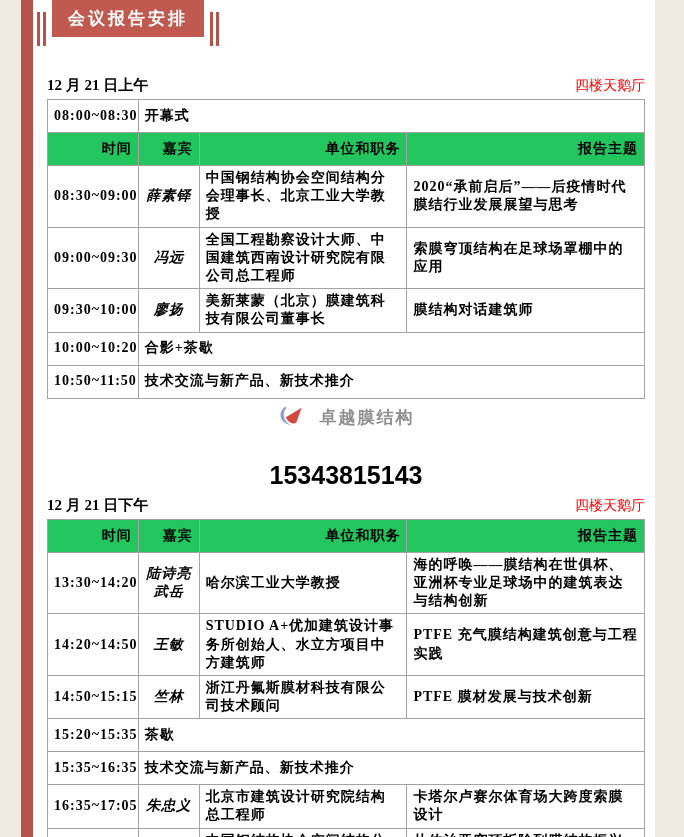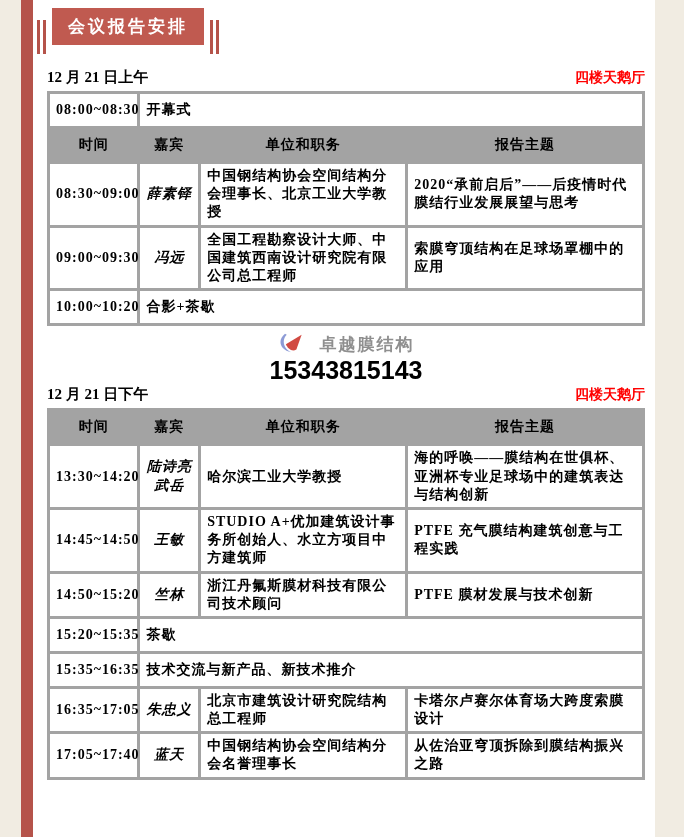--- a/index.html
+++ b/index.html
@@ -7,60 +7,60 @@
     width:684px;height:837px;
     background:#f1ece2;
     position:relative;
     font-family:"Liberation Serif","DejaVu Serif",serif;
     overflow:hidden;
   }
   .white-page{position:absolute;left:33px;top:0;width:622px;height:837px;background:#ffffff;}
   .edge-bar{position:absolute;left:21px;top:0;width:12px;height:837px;background:#b5534a;}
 
   
-  .banner{position:absolute;left:37px;top:8px;display:flex;align-items:flex-start;}
+  .banner{position:absolute;left:37px;top:0;display:flex;align-items:flex-start;}
   .bars{display:flex;gap:3px;margin-top:12px;}
   .bars span{display:block;width:3px;height:34px;background:#b5534a;}
   .banner-box{
     background:#c05a50;color:#ffffff;font-weight:bold;font-size:17px;
     padding:7px 16px;margin:0 6px;letter-spacing:3px;
     font-family:"Liberation Sans","DejaVu Sans",sans-serif;
   }
 
   .content{position:absolute;left:47px;top:0;width:598px;}
   .spacer-top{height:68px;}
 
-  .sec-head{display:flex;justify-content:space-between;align-items:baseline;margin:0 0 4px 0;}
+  .sec-head{display:flex;justify-content:space-between;align-items:baseline;margin:8px 0 4px 0;}
   .sec-date{font-weight:bold;font-size:15px;color:#000;}
-  .sec-venue{font-weight:bold;font-size:14px;color:#ff0000;}
+  .sec-venue{font-weight:normal;font-size:14px;color:#ff0000;}
 
   table.sched{width:100%;border-collapse:collapse;table-layout:fixed;border:1.5px solid #000;}
   table.sched td{
-    border:3px solid #a3a3a3;
+    border:1px solid #a3a3a3;
     font-size:14px;font-weight:bold;color:#000;
     padding:3px 6px;line-height:1.3;letter-spacing:1px;
     vertical-align:middle;height:26px;
   }
   .col-time{width:15.2%;}
   .col-guest{width:10.2%;}
   .col-org{width:34.8%;}
   .col-topic{width:39.8%;}
   td.time{text-align:center;letter-spacing:0;font-size:13.5px;}
   td.guest{text-align:center;padding:3px 2px;font-style:italic;}
   td.org,td.topic{text-align:left;}
-  tr.hdr td{background:#a3a3a3;text-align:center;}
+  tr.hdr td{background:#22c55e;text-align:right;}
   td.span-center{text-align:left;}
 
   
   .brand-wrap{margin:6px 0 2px 0;text-align:center;}
   .brand-row{display:flex;align-items:center;justify-content:center;gap:14px;}
   .brand-text{color:#8f8f8f;font-weight:bold;font-size:17px;letter-spacing:2px;}
   .phone{
     text-align:center;font-family:"Liberation Sans","DejaVu Sans",sans-serif;
-    font-weight:bold;font-size:25px;color:#000;line-height:1.05;margin-bottom:2px;
+    font-weight:bold;font-size:25px;color:#000;line-height:1.05;margin-bottom:2px;margin-top:32px;
   }
 </style>
 </head>
 <body>
 
 <div class="white-page"></div>
 <div class="edge-bar"></div>
 
 <div class="banner">
   <div class="bars">
@@ -106,22 +106,32 @@
       <td class="org">中国钢结构协会空间结构分会理事长、北京工业大学教授</td>
       <td class="topic">2020“承前启后”——后疫情时代膜结行业发展展望与思考</td>
     </tr>
     <tr>
       <td class="time">09:00~09:30</td>
       <td class="guest">冯远</td>
       <td class="org">全国工程勘察设计大师、中国建筑西南设计研究院有限公司总工程师</td>
       <td class="topic">索膜穹顶结构在足球场罩棚中的应用</td>
     </tr>
     <tr>
+      <td class="time">09:30~10:00</td>
+      <td class="guest">廖扬</td>
+      <td class="org">美新莱蒙（北京）膜建筑科技有限公司董事长</td>
+      <td class="topic">膜结构对话建筑师</td>
+    </tr>
+    <tr>
       <td class="time">10:00~10:20</td>
       <td class="span-center" colspan="3">合影+茶歇</td>
+    </tr>
+    <tr>
+      <td class="time">10:50~11:50</td>
+      <td class="span-center" colspan="3">技术交流与新产品、新技术推介</td>
     </tr>
   </tbody>
     </table>
 
   <div class="brand-wrap">
     <div class="brand-row">
       <span>
         <svg width="28" height="21" viewBox="0 0 32 24">
           <path d="M8 2 C -1 9 2 21 15 23 C 6 19 4 9 10 3 Z" fill="#8d9bd6"></path>
           <path d="M9 14 L27 3 L21 20 C16 23 11 19 9 14 Z" fill="#d14a42"></path>
@@ -154,27 +164,27 @@
     <tr>
       <td class="time">13:30~14:20</td>
       <td class="guest">
         <div>陆诗亮</div>
         <div>武岳</div>
       </td>
       <td class="org">哈尔滨工业大学教授</td>
       <td class="topic">海的呼唤——膜结构在世俱杯、亚洲杯专业足球场中的建筑表达与结构创新</td>
     </tr>
     <tr>
-      <td class="time">14:45~14:50</td>
+      <td class="time">14:20~14:50</td>
       <td class="guest">王敏</td>
       <td class="org">STUDIO A+优加建筑设计事务所创始人、水立方项目中方建筑师</td>
       <td class="topic">PTFE 充气膜结构建筑创意与工程实践</td>
     </tr>
     <tr>
-      <td class="time">14:50~15:20</td>
+      <td class="time">14:50~15:15</td>
       <td class="guest">竺林</td>
       <td class="org">浙江丹氟斯膜材科技有限公司技术顾问</td>
       <td class="topic">PTFE 膜材发展与技术创新</td>
     </tr>
     <tr>
       <td class="time">15:20~15:35</td>
       <td class="span-center" colspan="3">茶歇</td>
     </tr>
     <tr>
       <td class="time">15:35~16:35</td>

